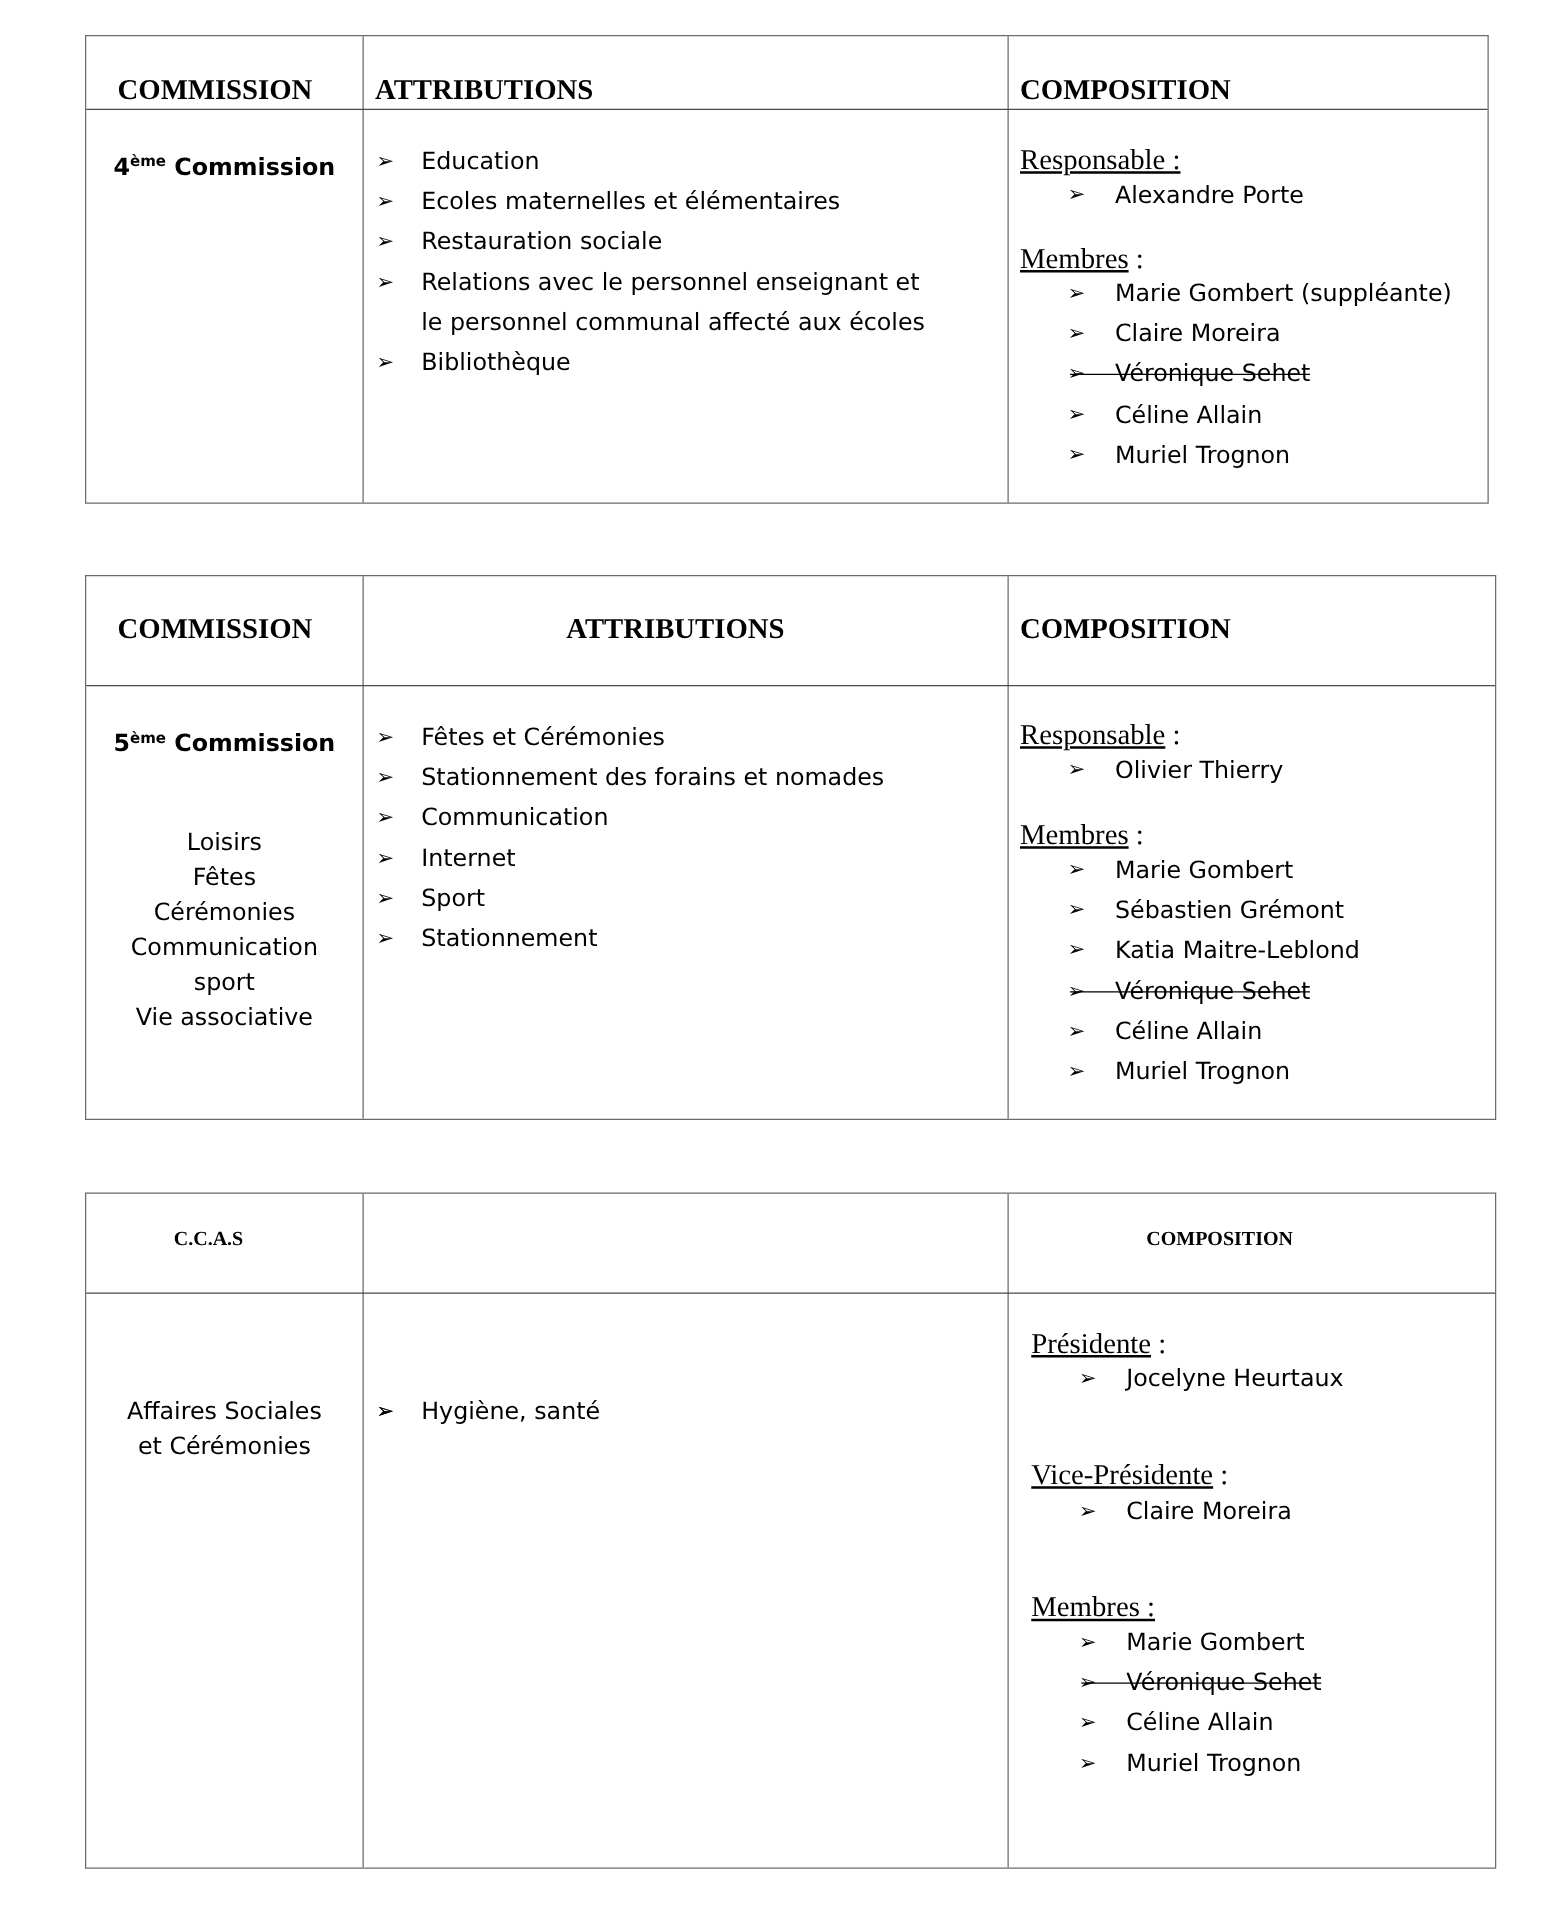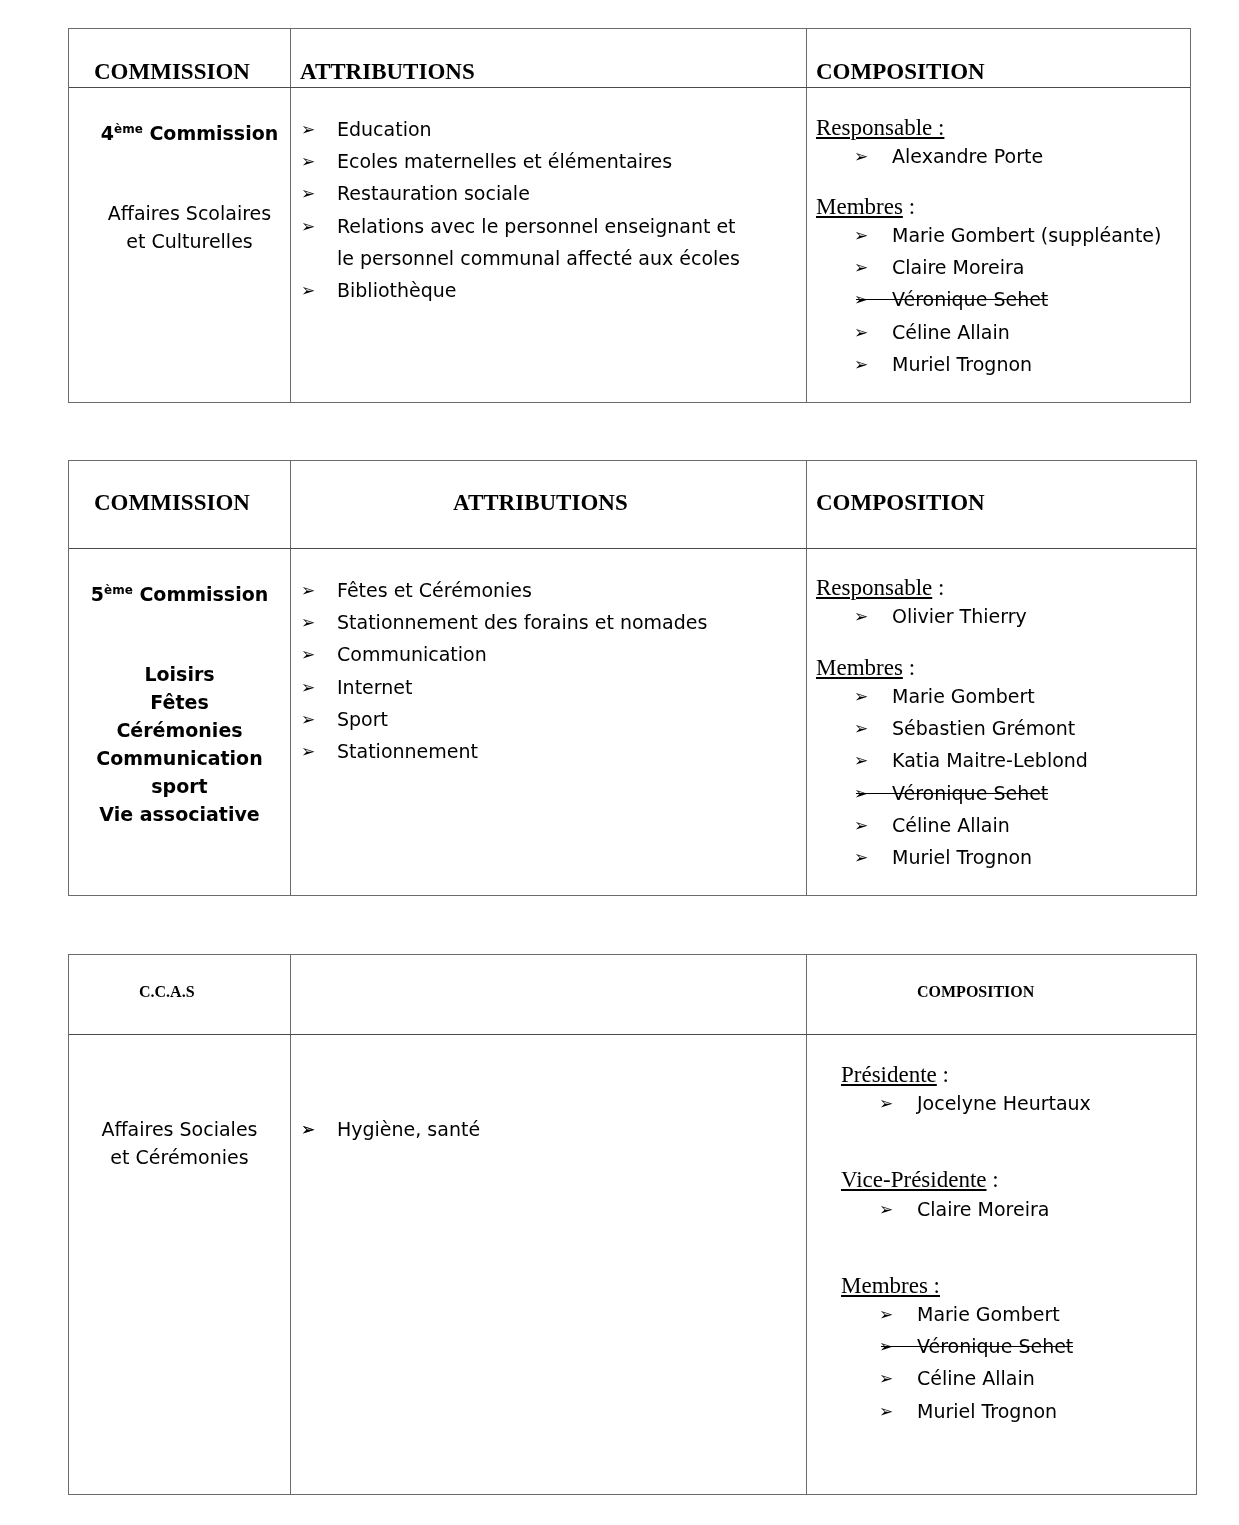--- a/index.html
+++ b/index.html
@@ -30,27 +30,23 @@
 
 <div class="tbl" style="left:68px; top:28px; width:1123px; height:375px;">
   <div class="vline" style="left:221px;"></div>
   <div class="vline" style="left:737px;"></div>
   <div class="hline" style="top:58px;"></div>
 
   <div class="hdr" style="left:25px; top:30px;">COMMISSION</div>
   <div class="hdr" style="left:231px; top:30px;">ATTRIBUTIONS</div>
   <div class="hdr" style="left:747px; top:30px;">COMPOSITION</div>
 
-  <div class="cell sans" style="left:10px; width:221px;">
+  <div class="cell sans" style="left:0; width:221px;">
     <div class="ctext commission-title" style="top:86px;">
       <span>4</span><sup>ème</sup> <span>Commission</span>
-    </div>
-    <div class="ctext" style="top:170px;">
-      <div>Affaires Scolaires</div>
-      <div>et Culturelles</div>
     </div>
   </div>
 
   <ul class="arrow sans" style="left:232px; top:84px;">
     <li><span class="bullet">➢</span><span>Education</span></li>
     <li><span class="bullet">➢</span><span>Ecoles maternelles et élémentaires</span></li>
     <li><span class="bullet">➢</span><span>Restauration sociale</span></li>
     <li class="wrap2"><span class="bullet">➢</span><span>Relations avec le personnel enseignant et le personnel communal affecté aux écoles</span></li>
     <li><span class="bullet">➢</span><span>Bibliothèque</span></li>
   </ul>
@@ -77,21 +73,21 @@
   <div class="hline" style="top:87px;"></div>
 
   <div class="hdr" style="left:25px; top:29px;">COMMISSION</div>
   <div class="hdr" style="left:384px; top:29px;">ATTRIBUTIONS</div>
   <div class="hdr" style="left:747px; top:29px;">COMPOSITION</div>
 
   <div class="cell sans" style="left:0; width:221px;">
     <div class="ctext commission-title" style="top:115px;">
       <span>5</span><sup>ème</sup> <span>Commission</span>
     </div>
-    <div class="ctext" style="top:199px;font-weight:bold;">
+    <div class="ctext" style="top:199px;">
       <div>Loisirs</div>
       <div>Fêtes</div>
       <div>Cérémonies</div>
       <div>Communication</div>
       <div>sport</div>
       <div>Vie associative</div>
     </div>
   </div>
 
   <ul class="arrow sans" style="left:232px; top:113px;">
@@ -133,21 +129,21 @@
       <div>Affaires Sociales</div>
       <div>et Cérémonies</div>
     </div>
   </div>
 
   <ul class="arrow sans" style="left:232px; top:158px;">
     <li><span class="bullet">➢</span></li>
     <li><span class="bullet">➢</span><span>Hygiène, santé</span></li>
   </ul>
 
-  <div class="cell" style="left:762px; right:0;">
+  <div class="cell" style="left:746px; right:0;">
     <div class="role" style="top:107px;"><span class="u">Présidente</span><span> :</span></div>
     <ul class="arrow sans members" style="top:132px;">
       <li><span class="bullet">➢</span><span>Jocelyne Heurtaux</span></li>
     </ul>
     <div class="role" style="top:212px;"><span class="u">Vice-Présidente</span><span> :</span></div>
     <ul class="arrow sans members" style="top:238px;">
       <li><span class="bullet">➢</span><span>Claire Moreira</span></li>
     </ul>
     <div class="role" style="top:318px;"><span class="u">Membres :</span></div>
     <ul class="arrow sans members" style="top:343px;">

